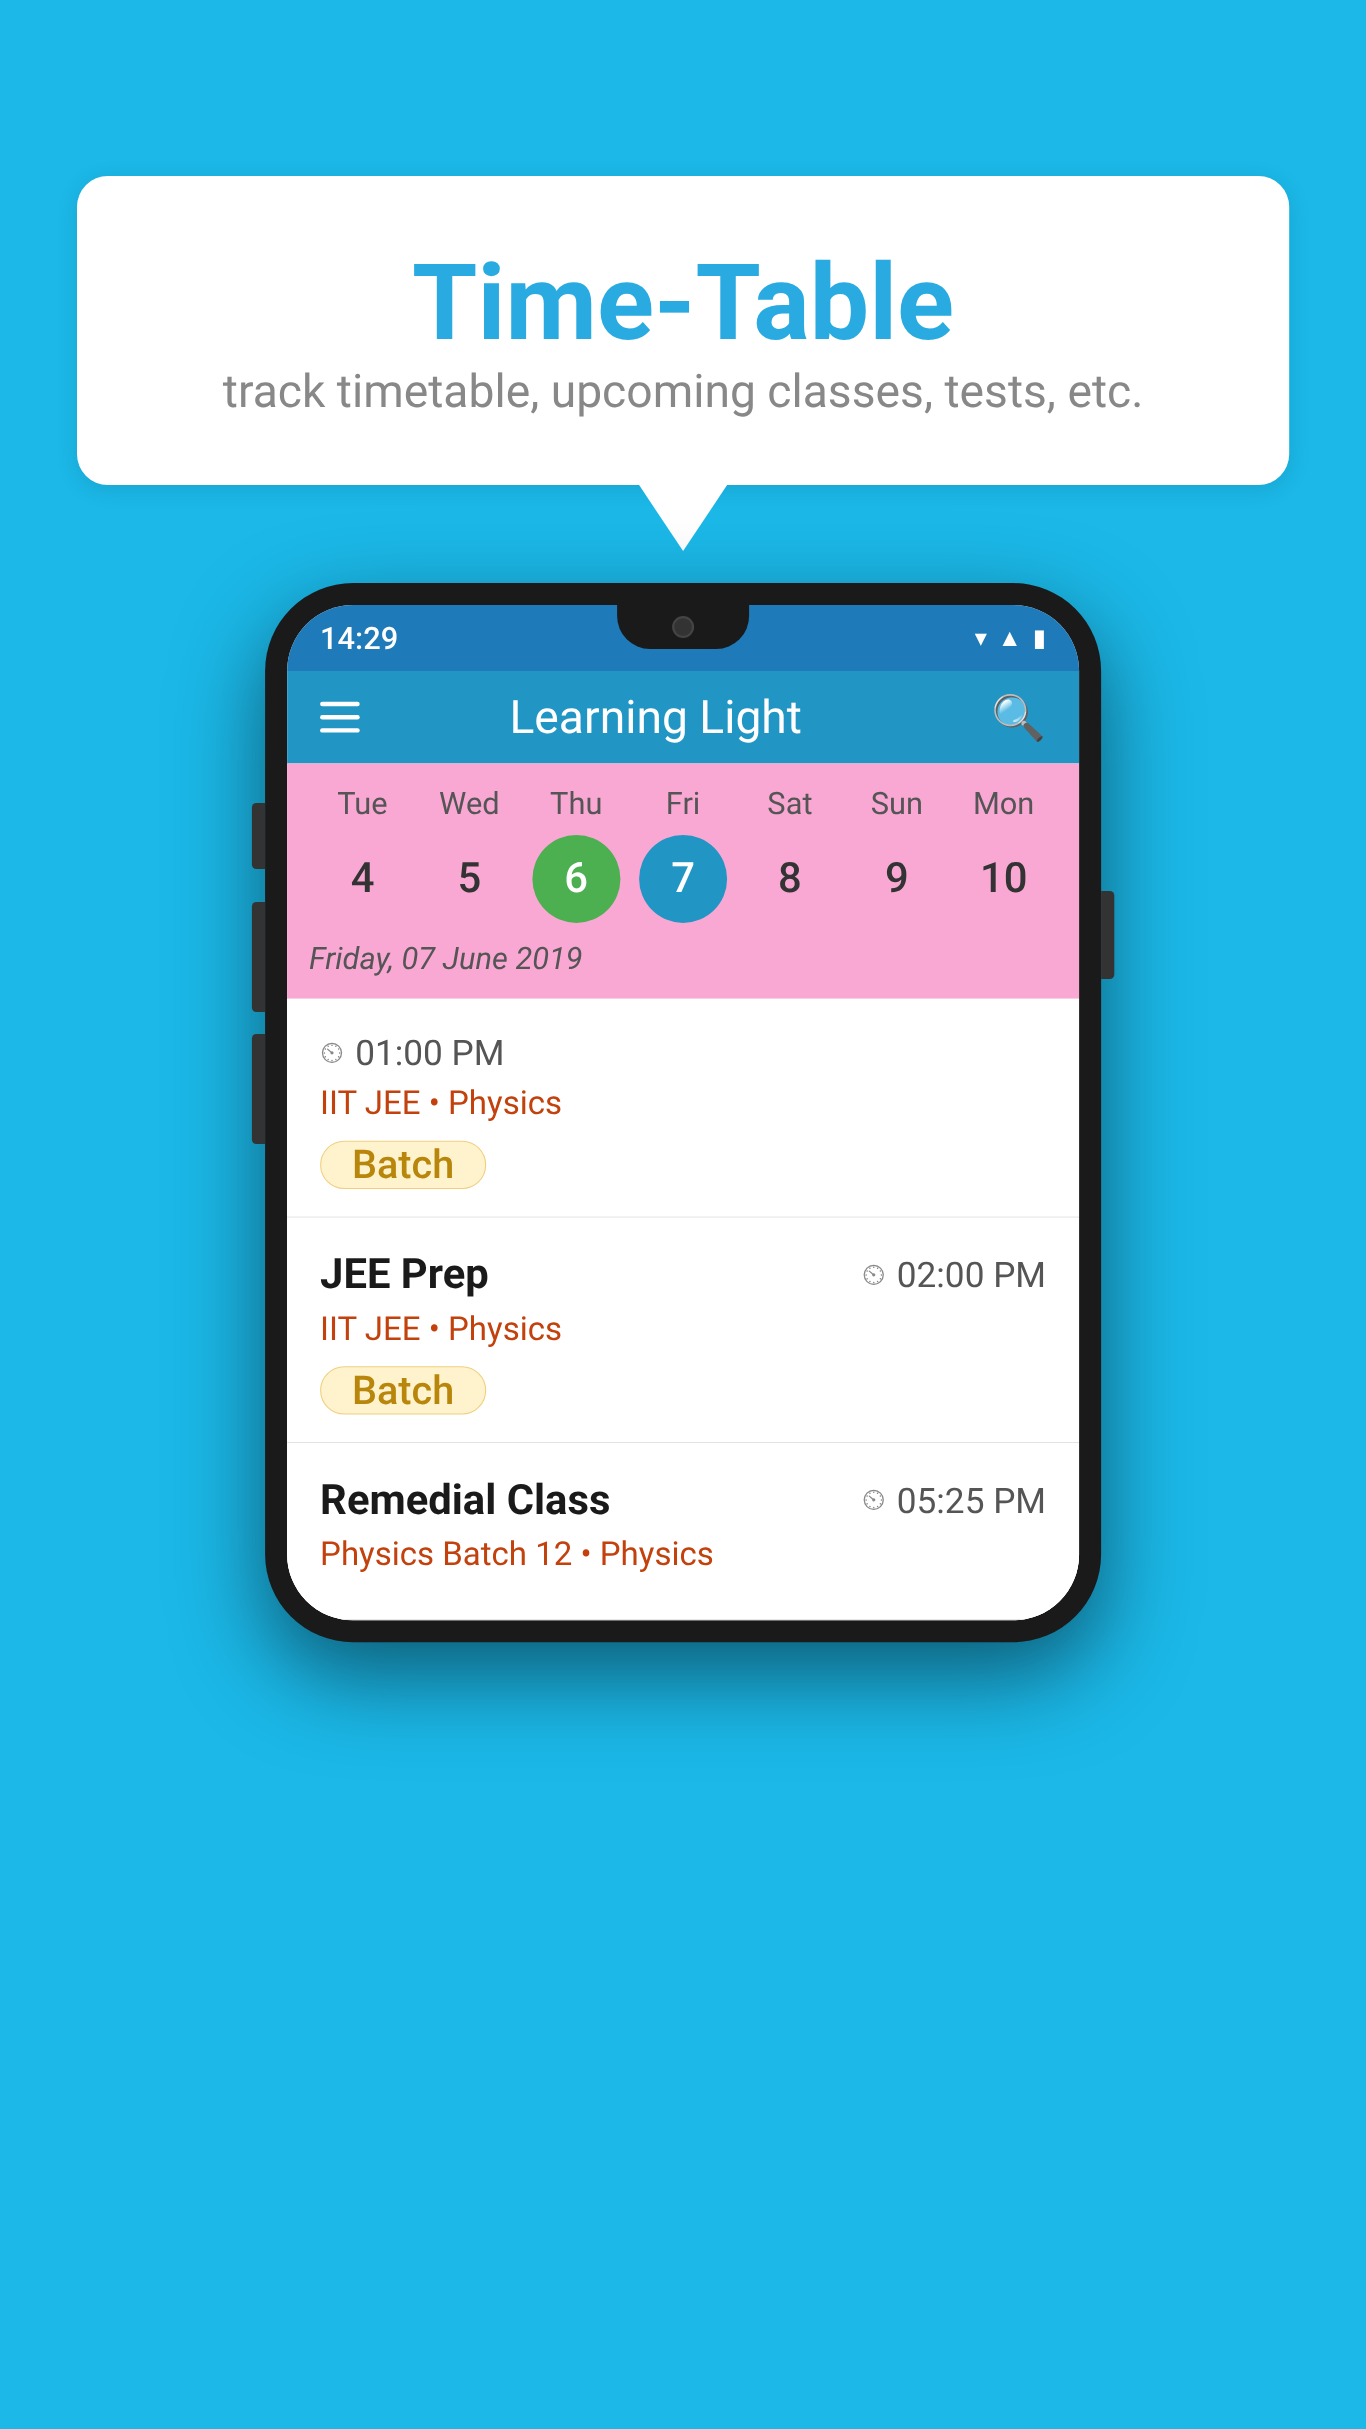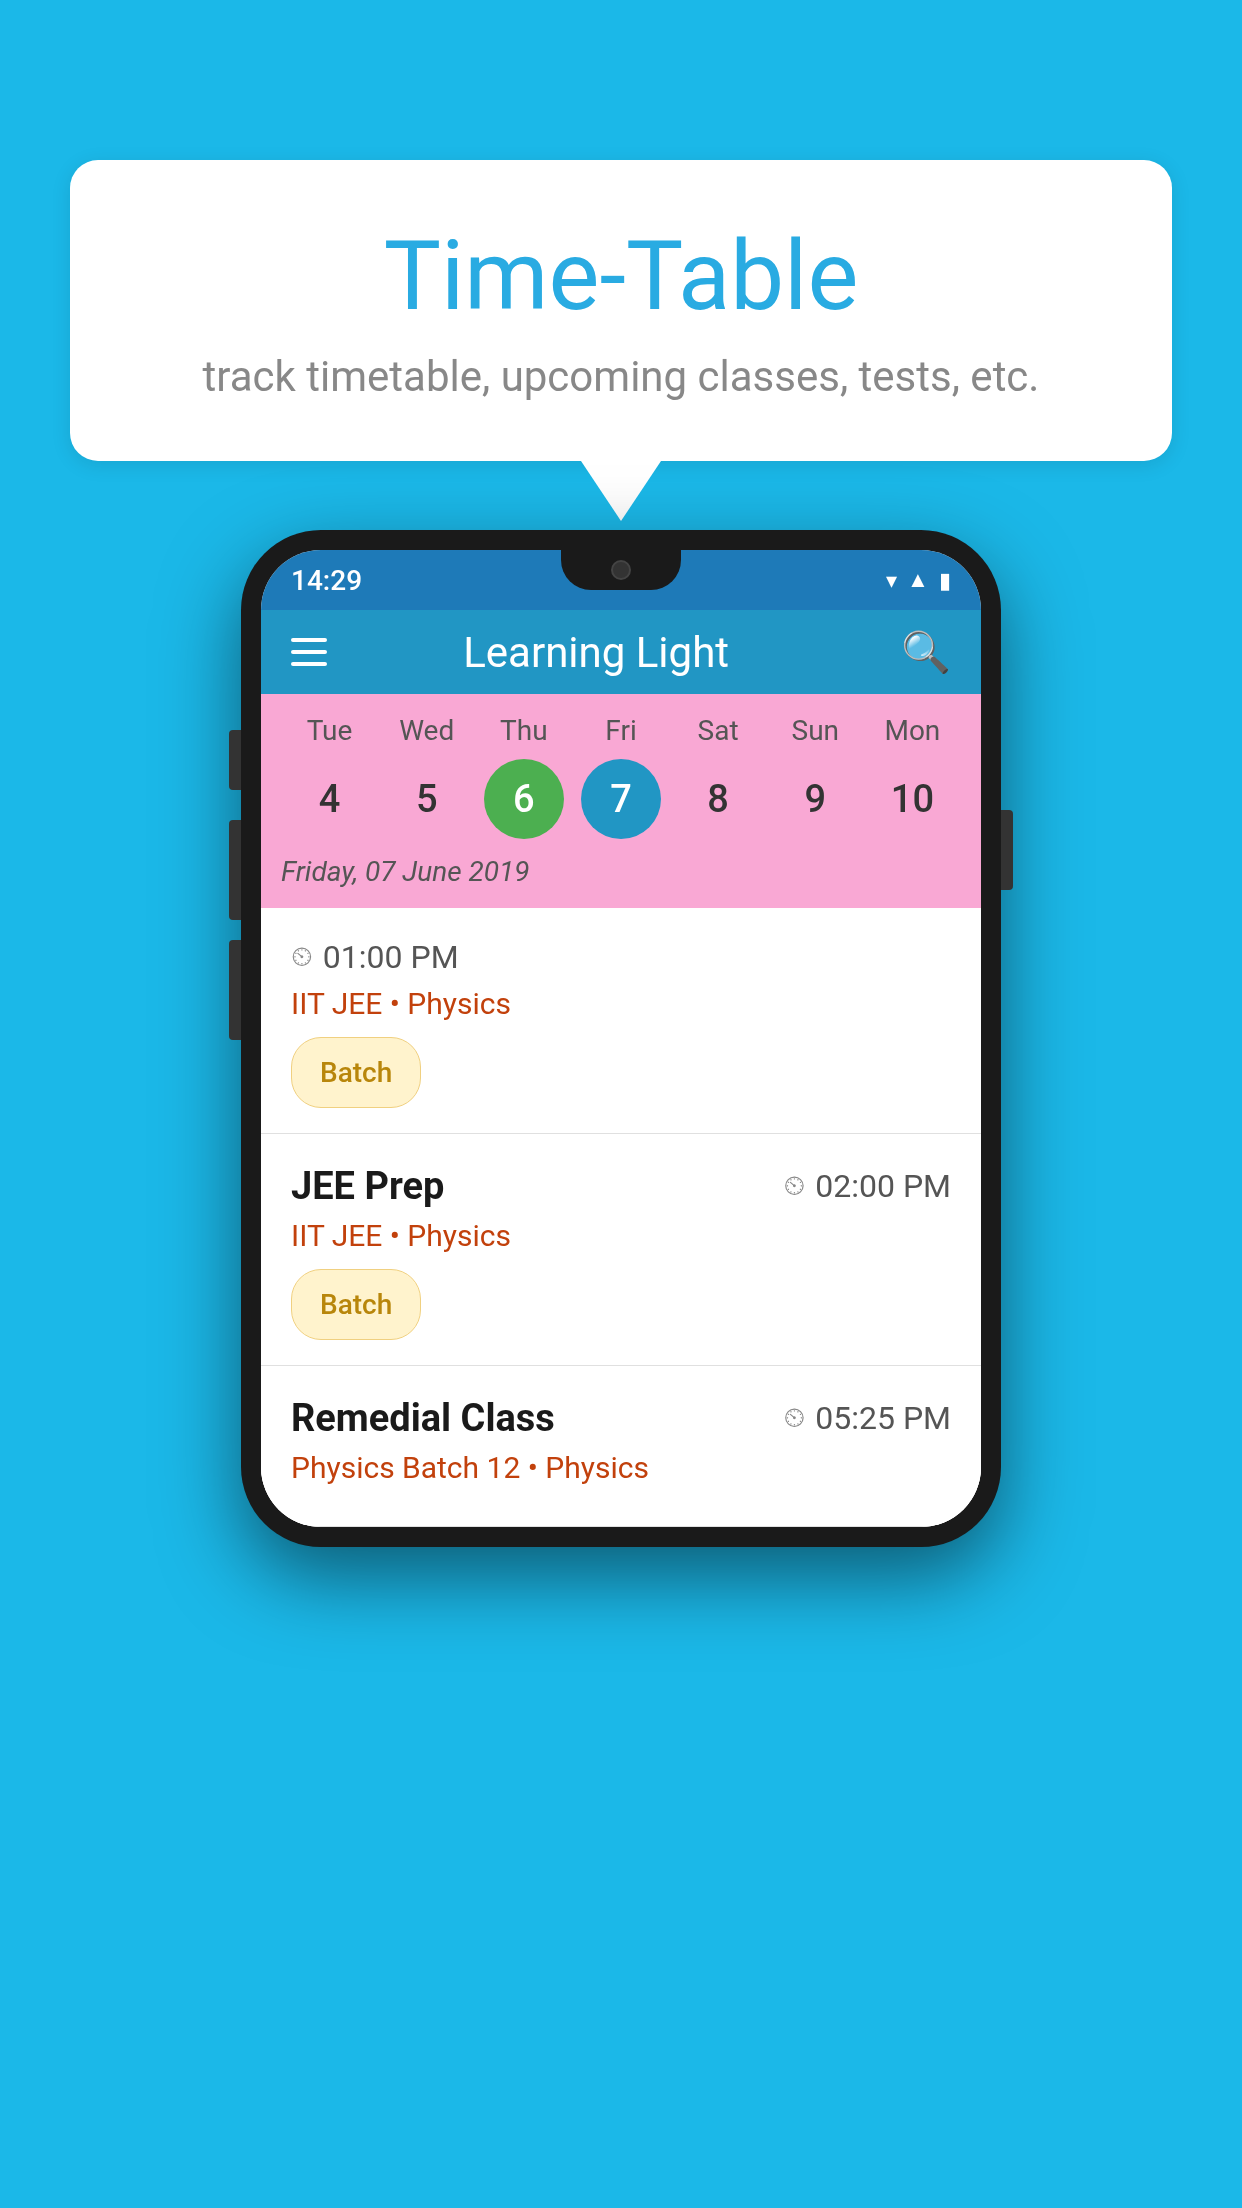--- a/index.html
+++ b/index.html
@@ -30,22 +30,21 @@
       border-radius: 28px;
       padding: 60px 80px;
       text-align: center;
       box-shadow: 0 4px 20px rgba(0,0,0,0.1);
       width: 100%;
     }
 
     .speech-bubble-title {
       font-size: 96px;
       color: #29abe2;
-      font-weight: 400;
-      margin-bottom: 20px;
+      font-weight: 700;
     }
 
     .speech-bubble-subtitle {
       font-size: 42px;
       color: #888;
       font-weight: 400;
     }
 
     .speech-bubble-arrow {
       width: 0;
@@ -272,22 +271,22 @@
       color: #c2410c;
       margin-bottom: 16px;
     }
 
     .batch-tag {
       display: inline-block;
       background: #fff3cd;
       color: #b8860b;
       border: 1px solid #f0d080;
       border-radius: 30px;
-      padding: 18px 28px;
-      font-size: 28px;
+      padding: 0 28px;
+      font-size: 36px;
       font-weight: 500;
     }
 
     
     .phone-side-btn-right {
       position: absolute;
       right: -12px;
       top: 280px;
       width: 12px;
       height: 80px;

